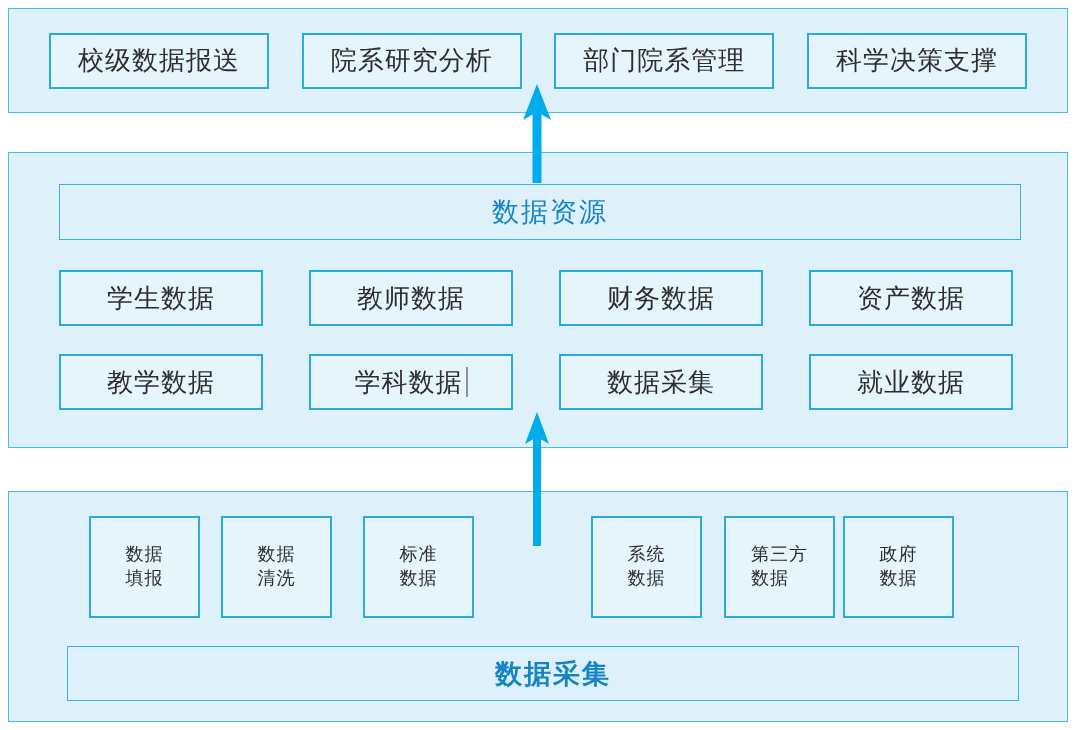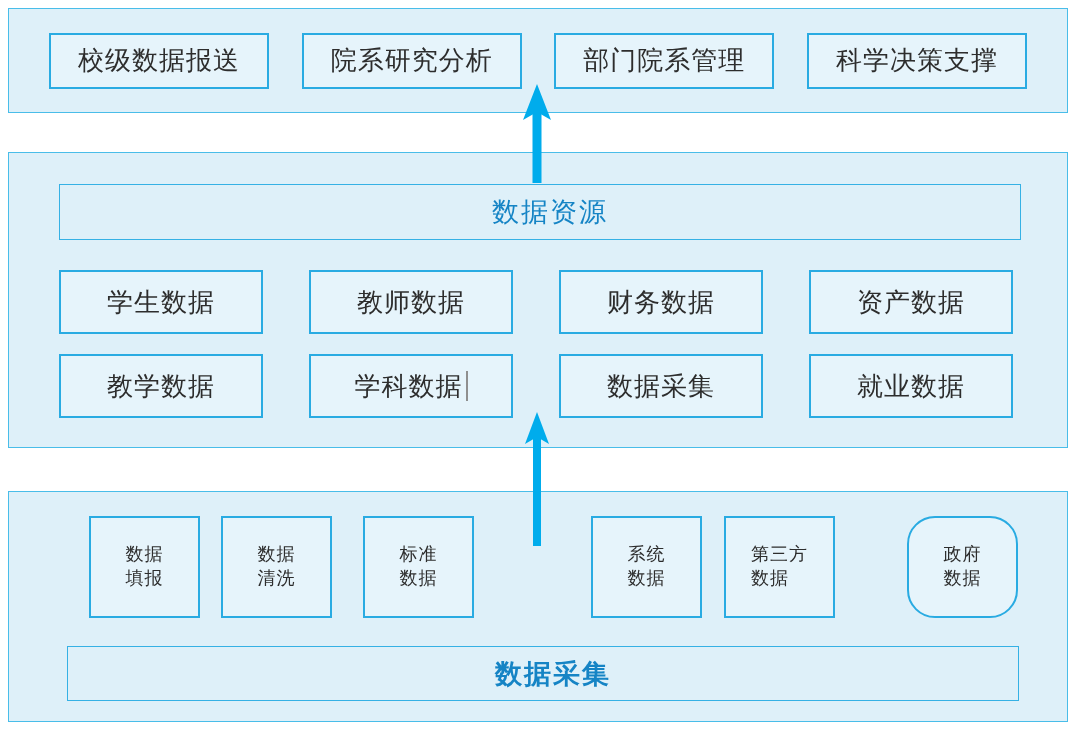--- a/index.html
+++ b/index.html
@@ -44,28 +44,28 @@
   .header-resources{left:50px;top:31px;width:962px;height:56px;}
   .header-collect{left:58px;top:154px;width:952px;height:55px;font-weight:bold;}
 
   .mid-row{
     position:absolute;left:0;right:0;
     display:flex;justify-content:space-between;
     padding:0 54px 0 50px;box-sizing:border-box;
   }
   .mid-row-1{top:117px;}
   .mid-row-2{top:201px;gap:12px;}
-  .mid-box{width:204px;height:64px;}
+  .mid-box{width:204px;height:56px;}
 
   .bottom-box{
     position:absolute;top:24px;width:111px;height:102px;
     font-size:18px;line-height:1.32;white-space:pre-line;letter-spacing:1px;
   }
   .bb-1{left:80px;} .bb-2{left:212px;} .bb-3{left:354px;}
-  .bb-4{left:582px;} .bb-5{left:715px;} .bb-6{left:898px;border-radius:28px;}
+  .bb-4{left:582px;} .bb-5{left:715px;} .bb-6{left:834px;}
 
   .caret{
     display:inline-block;width:2px;height:30px;background:#8f8f8f;
     margin-left:3px;vertical-align:middle;
   }
   .arrow{position:absolute;z-index:5;}
   .arrow-upper{left:521px;top:84px;}
   .arrow-lower{left:522px;top:412px;}
 </style>
 </head>

